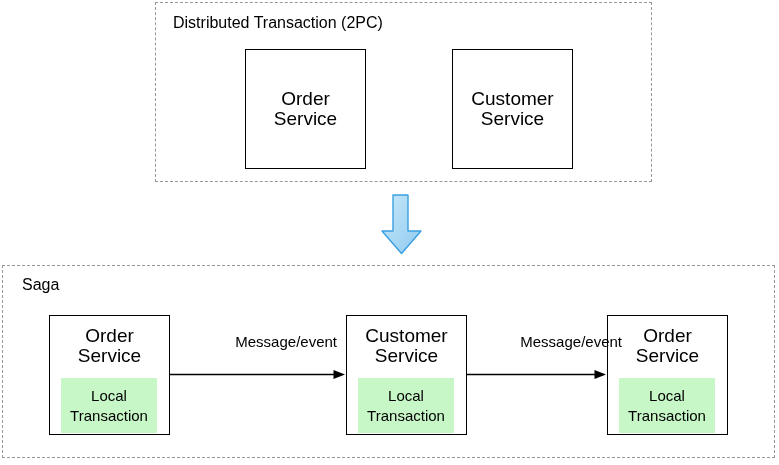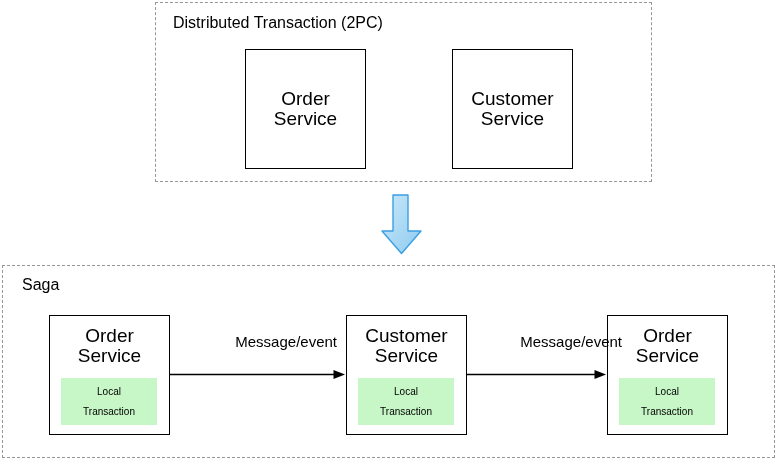--- a/index.html
+++ b/index.html
@@ -51,26 +51,26 @@
   .node-2pc-0 { left: 89px; }
   .node-2pc-1 { left: 296px; }
   
   .node.saga-node { width: 121px; height: 120px; top: 49px; padding-top: 10px; }
   .node-saga-0 { left: 46px; }
   .node-saga-1 { left: 343px; }
   .node-saga-2 { left: 604px; }
   .local-box {
     position: absolute;
     left: 11px; top: 62px;
-    width: 96px; height: 47px;
+    width: 96px; height: 55px;
     background: var(--local-transaction-fill, #c7f6c7);
     display: flex;
     align-items: center;
     justify-content: center;
-    font-size: 10px;
+    font-size: 15px;
     line-height: 20px;
     white-space: pre-line;
   }
   .edge-label {
     position: absolute;
     width: 170px;
     top: 333px;
     text-align: right;
     font-size: 15px;
     line-height: 18px;

